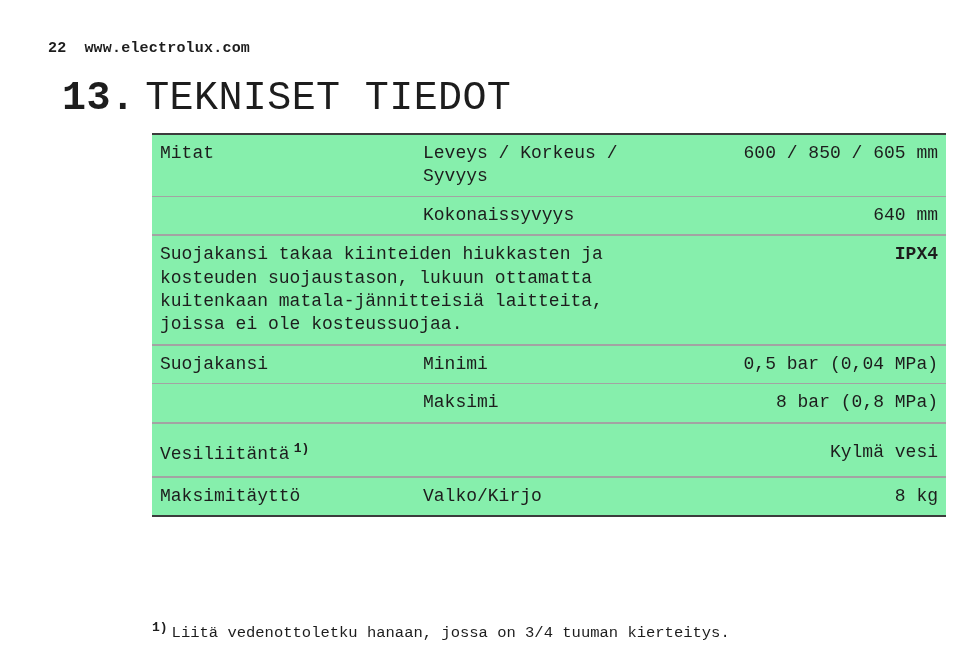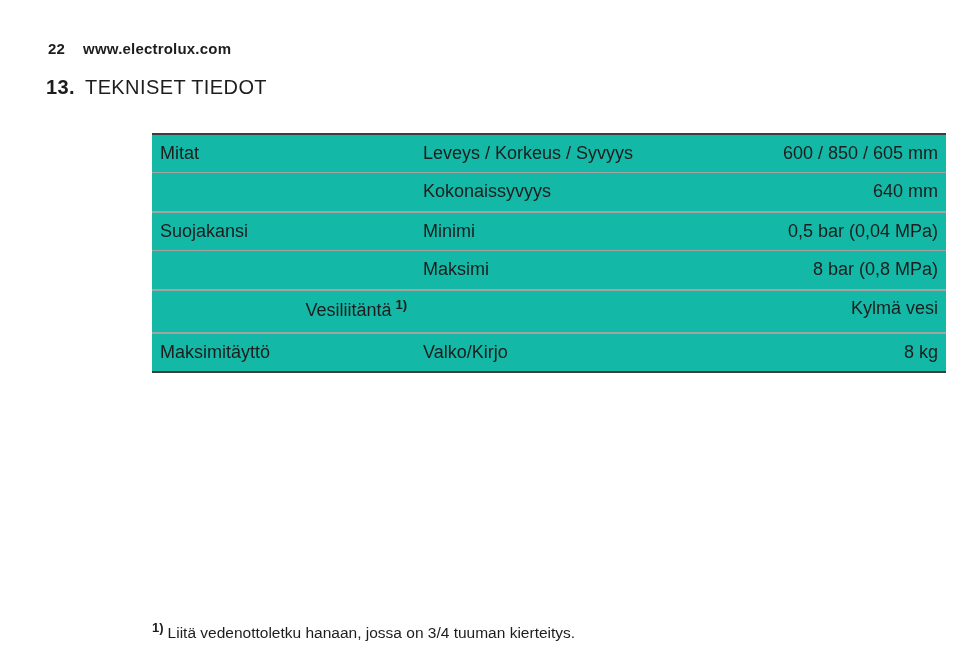--- a/index.html
+++ b/index.html
@@ -8,52 +8,53 @@
     font-family:"Liberation Sans", sans-serif;
     color:#1d1d1d;
     -webkit-font-smoothing:antialiased;
   }
   .page {
     position:relative;
     width:960px;
     height:648px;
     background:#ffffff;
     overflow:hidden;
+    font-family:Liberation Mono, monospace;
   }
   .page-header {
     position:absolute;
     left:48px;
     top:40px;
     display:flex;
     gap:18px;
     font-size:15px;
     font-weight:bold;
     letter-spacing:0.2px;
   }
   .section-title {
     position:absolute;
-    left:46px;
+    left:62px;
     top:76px;
-    font-size:20px;
+    font-size:40px;
     font-weight:400;
     letter-spacing:0.4px;
     white-space:nowrap;
   }
   .section-title .num {
     font-weight:bold;
     margin-right:10px;
   }
   table.spec-table {
     position:absolute;
     left:152px;
     top:133px;
     width:794px;
     border-collapse:collapse;
     table-layout:fixed;
-    background:#14b8a6;
+    background:#86efac;
     font-size:18px;
     line-height:1.3;
     border-top:2px solid #3c3c3c;
     border-bottom:2px solid #3c3c3c;
   }
   td {
     padding:7px 8px;
     vertical-align:top;
     overflow:hidden;
   }
@@ -63,21 +64,21 @@
   tr.thin  > td { border-bottom:1px solid #a3a3a3; }
   tr.thick > td { border-bottom:2px solid #a3a3a3; }
   tr:last-child > td { border-bottom:none; }
   .bold { font-weight:bold; }
   .fnref {
     font-weight:bold;
     font-size:13px;
     vertical-align:super;
     margin-left:4px;
   }
-  .tall td { padding-top:6px; padding-bottom:10px;text-align:right; }
+  .tall td { padding-top:17px; padding-bottom:10px; }
   .wrap-val { padding-left:70px; }
   .footnote {
     position:absolute;
     left:152px;
     top:620px;
     font-size:15.5px;
   }
   .footnote .marker {
     font-weight:bold;
     font-size:13px;
@@ -107,20 +108,24 @@
         <td class="c2">Leveys / Korkeus / Syvyys</td>
         <td class="c3">600 / 850 / 605 mm</td>
       </tr>
       <tr class="thick">
         <td class="c1"></td>
         <td class="c2">Kokonaissyvyys</td>
         <td class="c3">640 mm</td>
       </tr>
 
 
+      <tr class="thick">
+        <td class="c1" colspan="2">Suojakansi takaa kiinteiden hiukkasten ja kosteuden suojaustason, lukuun ottamatta kuitenkaan matala-jännitteisiä laitteita, joissa ei ole kosteussuojaa.</td>
+        <td class="c3 bold">IPX4</td>
+      </tr>
 
       <tr class="thin">
         <td class="c1">Suojakansi</td>
         <td class="c2">Minimi</td>
         <td class="c3">0,5 bar (0,04 MPa)</td>
       </tr>
       <tr class="thick">
         <td class="c1"></td>
         <td class="c2">Maksimi</td>
         <td class="c3">8 bar (0,8 MPa)</td>

